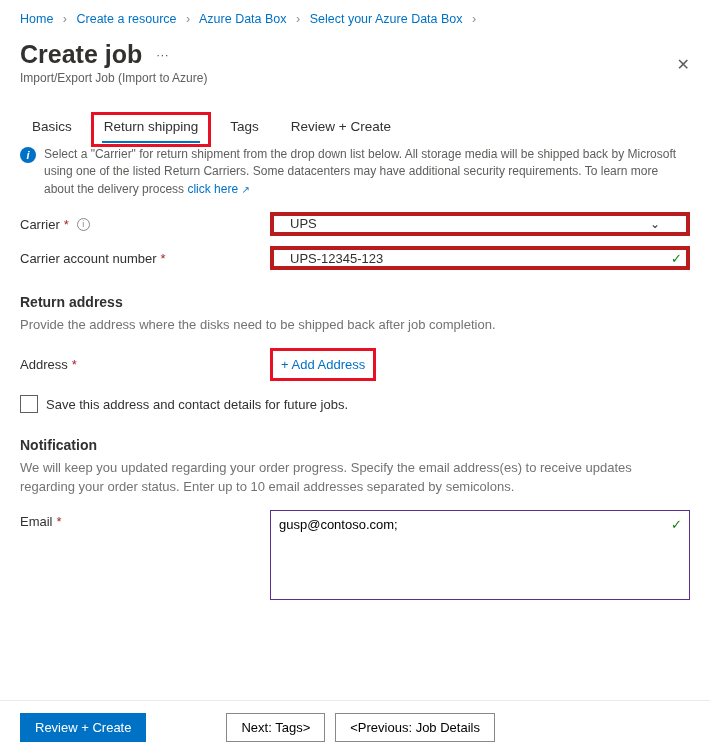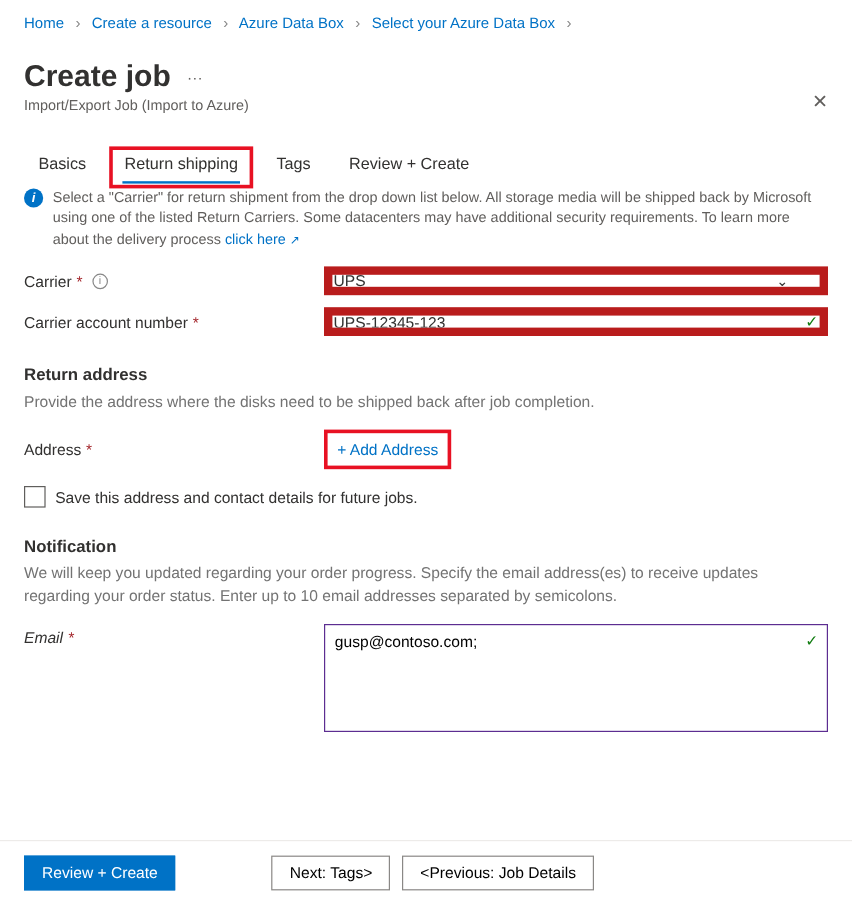--- a/index.html
+++ b/index.html
@@ -20,23 +20,23 @@
     color: #0072c6;
   }
   .breadcrumbs .seg { color: #0072c6; cursor: pointer; }
   .breadcrumbs .chev {
     color: #888;
     padding: 0 6px;
     display: inline-block;
   }
   .header-row {
     display: flex;
-    align-items: flex-end;
+    align-items: center;
     justify-content: space-between;
-    margin-top: 18px;
+    margin-top: 8px;
   }
   .title-block h1 {
     font-size: 25px;
     font-weight: 600;
     color: #323130;
     display: inline-block;
     vertical-align: middle;
   }
   .ellipsis {
     display: inline-block;
@@ -129,22 +129,22 @@
     font-size:9px; color:#888;
     margin-left:4px;
     cursor: help;
   }
   .form-field {
     flex: 1;
     position: relative;
   }
   .select, .input {
     width: 100%;
-    border: 7px solid #b91c1c;
-    padding: 4px 26px 4px 1px;
+    border: 4px solid #b91c1c;
+    padding: 4px 26px 4px 16px;
     font-size: 13px;
     font-family: inherit;
     background: #fff;
     color: #323130;
     height: 24px;
     line-height: 14px;
   }
   .select { cursor: pointer; text-align:left; display:flex; align-items:center; justify-content:space-between; }
   .chevdown { color:#323130; font-size:12px; }
   .valid-check {
@@ -191,21 +191,21 @@
   .textarea {
     width: 100%;
     border: 1px solid #5c2d91;
     font-size: 13px;
     font-family: inherit;
     padding: 6px 18px 6px 8px;
     height: 90px;
     resize: none;
   }
   .form-row.top-align { align-items: flex-start; }
-  .form-row.top-align .form-label { padding-top: 4px; font-style: italic; }
+  .form-row.top-align .form-label { padding-top: 4px; }
   .footer {
     position: absolute;
     left: 0; right: 0; bottom: 0;
     border-top: 1px solid #edebe9;
     padding: 12px 20px;
     display: flex;
     gap: 10px;
     align-items: center;
     background:#fff;
   }

